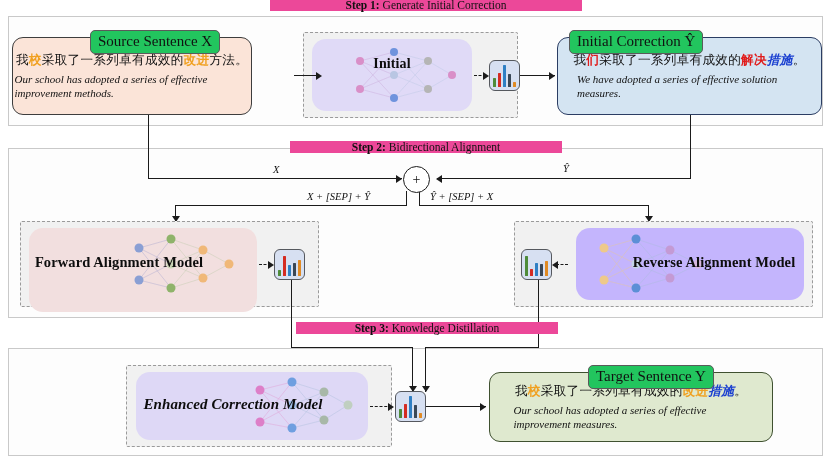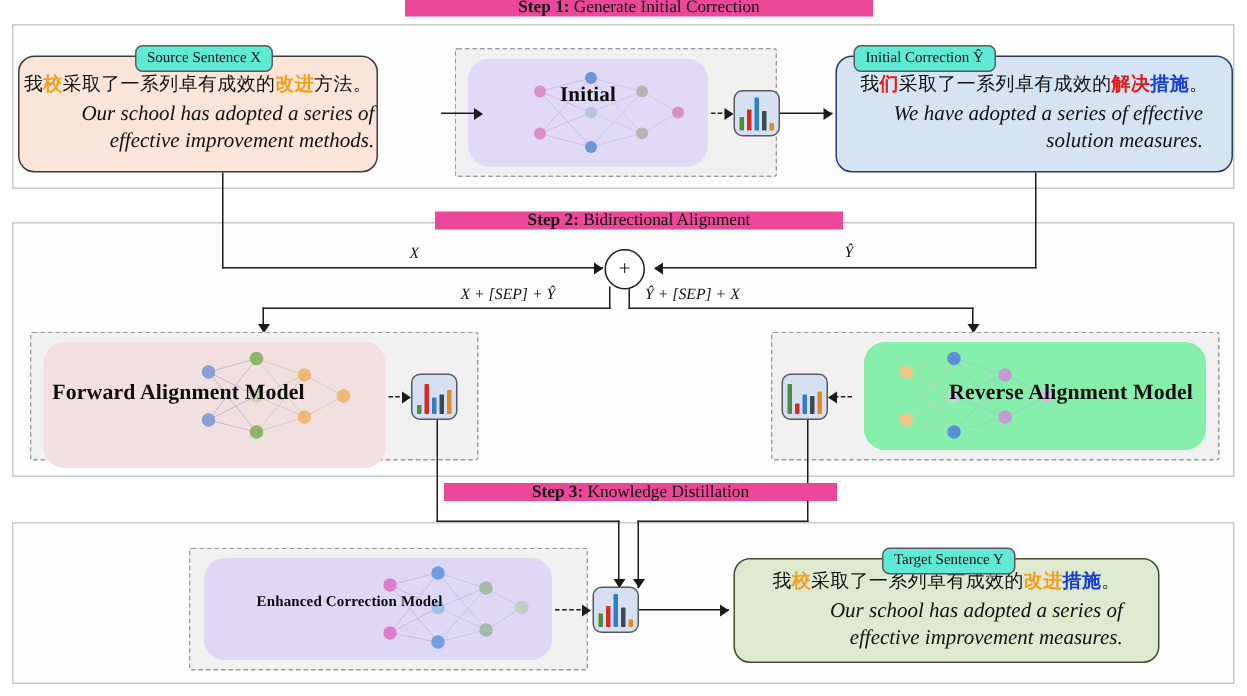--- a/index.html
+++ b/index.html
@@ -18,26 +18,26 @@
   
   .model-card{position:absolute;border-radius:14px;box-sizing:border-box;overflow:hidden;}
   .model-label{position:absolute;z-index:3;font-weight:bold;line-height:1.12;
                text-align:center;color:#0d0d0d;letter-spacing:.1px;}
 
   
   .bubble{position:absolute;border:1.2px solid #4a4a4a;border-radius:11px;box-sizing:border-box;
           display:flex;flex-direction:column;align-items:center;justify-content:center;}
   .bubble .zh{font-size:12.6px;line-height:1.25;white-space:nowrap;letter-spacing:.3px;
               font-family:"DejaVu Sans",sans-serif;}
-  .bubble .en{font-style:italic;font-size:14px;line-height:1.3;text-align:right;margin-top:4px;}
-  .tag{position:absolute;border:1.1px solid #5a5a5a;border-radius:5px;background:#5eead4;
-       font-size:10px;padding:2px 7px 2.5px;white-space:nowrap;z-index:7;}
+  .bubble .en{font-style:italic;font-size:11px;line-height:1.3;text-align:left;margin-top:4px;}
+  .tag{position:absolute;border:1.1px solid #5a5a5a;border-radius:5px;background:#22c55e;
+       font-size:15px;padding:2px 7px 2.5px;white-space:nowrap;z-index:7;}
   .o{color:#f0a020;font-weight:bold;}
   .r{color:#e01b1b;font-weight:bold;}
-  .b{color:#1a3fd0;font-weight:bold;}
+  .b{color:#1a3fd0;font-weight:bold;font-style:italic;}
 
   
   .chart-icon{position:absolute;border:1.4px solid #55585e;border-radius:6px;background:#d7e0f2;
               box-sizing:border-box;display:flex;align-items:flex-end;justify-content:center;
               gap:1.5px;padding:0 3px 3px;z-index:5;}
   .chart-icon i{display:block;width:4px;border-radius:.5px;}
 
   
   .ln{position:absolute;background:#1b1b1b;}
   .ln.h{height:1.3px;}
@@ -199,21 +199,21 @@
 <div class="arw r" style="left:268px;top:260.5px;"></div>
 <div class="chart-icon" style="left:274px;top:249px;width:31px;height:31px;">
   <i style="height:6px;background:#4e8b3a;"></i>
   <i style="height:20px;background:#d42b22;"></i>
   <i style="height:11px;background:#2f7fc4;"></i>
   <i style="height:13px;background:#3a4756;"></i>
   <i style="height:16px;background:#e08a24;"></i>
 </div>
 
 <div class="dash-box" style="left:514px;top:221px;width:299px;height:86px;"></div>
-<div class="model-card" style="left:576px;top:228px;width:228px;height:72px;background:#86efac;">
+<div class="model-card" style="left:576px;top:228px;width:228px;height:72px;background:#c4b5fd;">
   <svg class="net" viewBox="0 0 228 72" style="left:0;top:0;width:228px;height:72px;">
     <g stroke="#e6c894" stroke-width=".5" opacity=".85">
       <line x1="28" y1="20" x2="60" y2="11"></line>
         <line x1="28" y1="20" x2="60" y2="36"></line>
         <line x1="28" y1="20" x2="60" y2="60"></line>
       <line x1="28" y1="52" x2="60" y2="11"></line>
         <line x1="28" y1="52" x2="60" y2="36"></line>
         <line x1="28" y1="52" x2="60" y2="60"></line>
     </g>
     <g stroke="#a8bcd8" stroke-width=".5" opacity=".8">
@@ -287,21 +287,21 @@
     </g>
     <circle cx="124" cy="18" r="4.5" fill="#dd7fc8"></circle>
       <circle cx="124" cy="50" r="4.5" fill="#dd7fc8"></circle>
     <circle cx="156" cy="10" r="4.5" fill="#6f9fe0"></circle>
       <circle cx="156" cy="33" r="4.5" fill="#9fc0ea"></circle>
       <circle cx="156" cy="56" r="4.5" fill="#6f9fe0"></circle>
     <circle cx="188" cy="20" r="4.5" fill="#a8b8a8"></circle>
       <circle cx="188" cy="48" r="4.5" fill="#a8b8a8"></circle>
     <circle cx="212" cy="33" r="4.5" fill="#c0cfc0"></circle>
   </svg>
-  <div class="model-label" style="left:0;top:24px;width:194px;font-size:10px;">Enhanced Correction Model</div>
+  <div class="model-label" style="left:0;top:24px;width:194px;font-size:15px;font-style:italic;">Enhanced Correction Model</div>
 </div>
 
 <div class="dln" style="left:370px;top:406px;width:22px;"></div>
 <div class="arw r" style="left:388px;top:402.5px;"></div>
 <div class="chart-icon" style="left:395px;top:391px;width:31px;height:31px;">
   <i style="height:9px;background:#4e8b3a;"></i>
   <i style="height:14px;background:#d42b22;"></i>
   <i style="height:22px;background:#2f7fc4;"></i>
   <i style="height:13px;background:#3a4756;"></i>
   <i style="height:5px;background:#e08a24;"></i>

